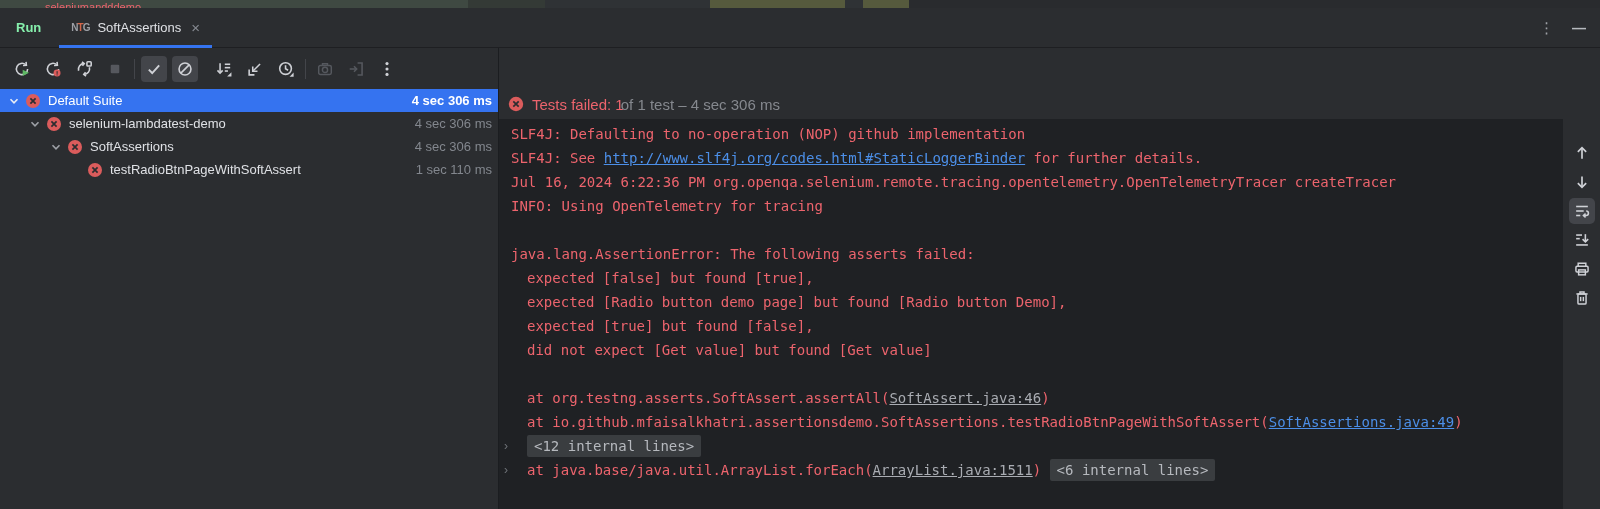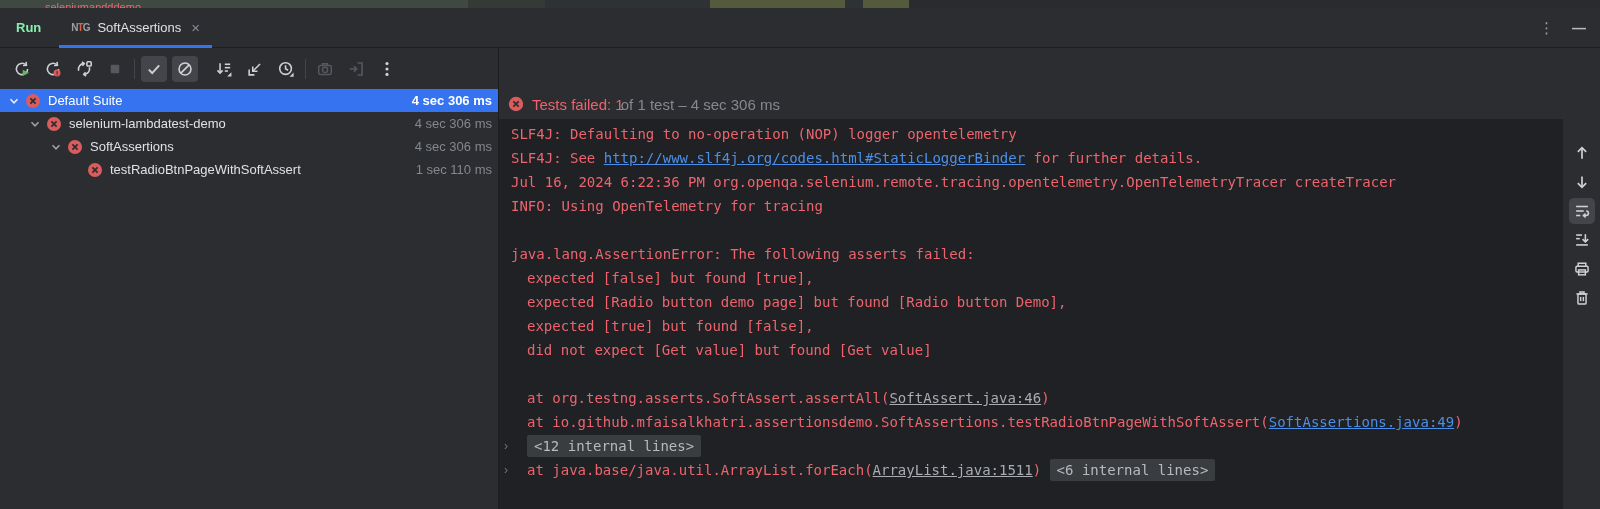--- a/index.html
+++ b/index.html
@@ -262,21 +262,21 @@
         <span class="rb-icon">
           <svg width="16" height="16" viewBox="0 0 16 16">
               <circle cx="8" cy="8" r="7.2" fill="#db5c5c"></circle>
               <path d="M5.3 5.3l5.4 5.4M10.7 5.3l-5.4 5.4" stroke="#2b2d30" stroke-width="1.7"></path>
             </svg>
         </span>
         <span class="rb-failed">Tests failed: 1</span>
         <span class="rb-rest" style="margin-left:-3px;"> of 1 test – 4 sec 306 ms</span>
       </div>
       <div class="console">
-        <div class="c-line"><span class="seg">SLF4J: Defaulting to no-operation (NOP) logger opentelemetry</span></div>
+        <div class="c-line"><span class="seg">SLF4J: Defaulting to no-operation (NOP) github implementation</span></div>
         <div class="c-line"><span class="seg">SLF4J: See </span><span class="seg link">http://www.slf4j.org/codes.html#StaticLoggerBinder</span><span class="seg"> for further details.</span></div>
         <div class="c-line"><span class="seg">Jul 16, 2024 6:22:36 PM org.openqa.selenium.remote.tracing.opentelemetry.OpenTelemetryTracer createTracer</span></div>
         <div class="c-line"><span class="seg">INFO: Using OpenTelemetry for tracing</span></div>
         <div class="c-line"></div>
         <div class="c-line"><span class="seg">java.lang.AssertionError: The following asserts failed:</span></div>
         <div class="c-line ind1"><span class="seg">expected [false] but found [true],</span></div>
         <div class="c-line ind1"><span class="seg">expected [Radio button demo page] but found [Radio button Demo],</span></div>
         <div class="c-line ind1"><span class="seg">expected [true] but found [false],</span></div>
         <div class="c-line ind1"><span class="seg">did not expect [Get value] but found [Get value]</span></div>
         <div class="c-line"></div>

